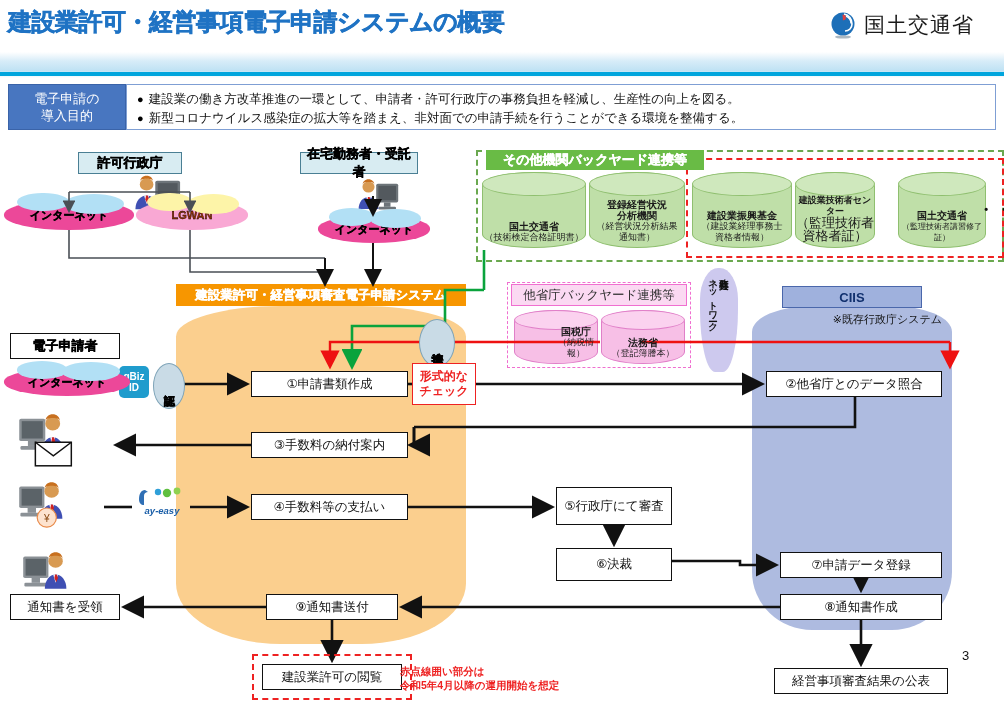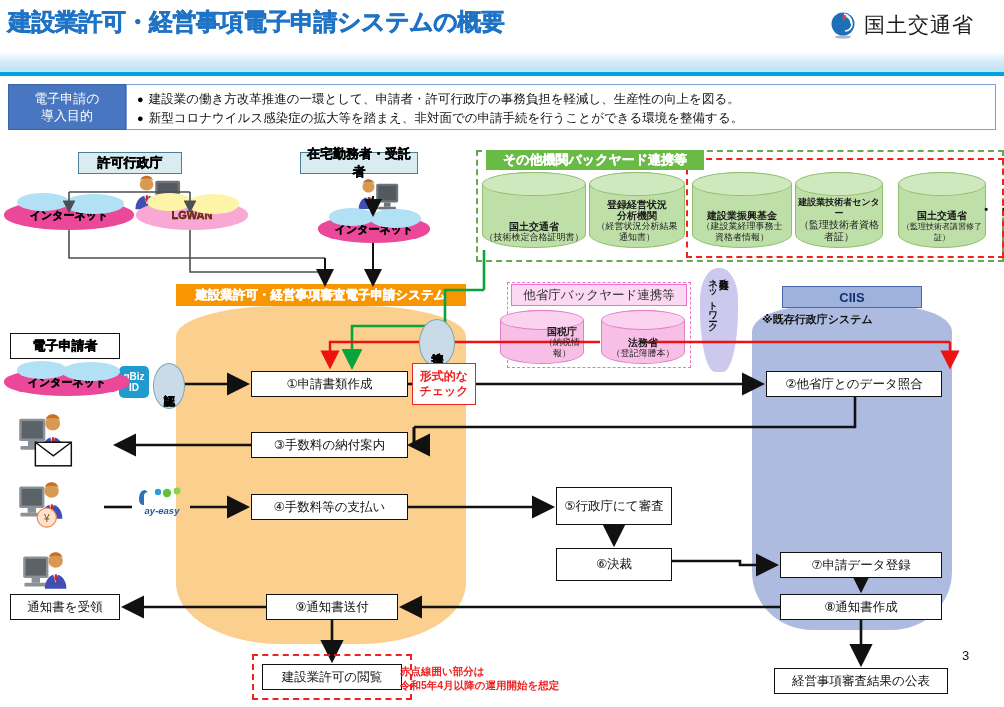--- a/index.html
+++ b/index.html
@@ -85,21 +85,21 @@
     position:absolute;background:#bfdfa8;border:1px solid #8fbf6f;border-radius:50%/14px;
     display:flex;align-items:flex-end;justify-content:center;text-align:center;
   }
   .cyl .cyl-top{position:absolute;left:-1px;top:-1px;right:-1px;height:22px;
     background:#cfe8bd;border:1px solid #8fbf6f;border-radius:50%;}
   .cyl .cyl-txt{position:relative;z-index:2;width:100%;padding-bottom:4px;font-size:9px;line-height:11px;color:#1a1a1a;}
   .cyl .cyl-txt b{font-size:10px;font-weight:bold;display:block;}
   #cyl-g1{left:482px;top:172px;width:104px;height:76px;}
   #cyl-g2{left:589px;top:172px;width:96px;height:76px;}
   #cyl-g3{left:692px;top:172px;width:100px;height:76px;}
-  #cyl-g4{left:795px;top:172px;width:88px;height:76px;}
+  #cyl-g4{left:795px;top:172px;width:80px;height:76px;}
   #cyl-g5{left:898px;top:172px;width:88px;height:76px;}
   #backyard-ellipsis{left:978px;top:200px;font-size:16px;font-weight:bold;color:#111;letter-spacing:2px;}
 
   
   #sys-orange-body{
     left:176px;top:306px;width:290px;height:338px;
     background:#fbcf8e;border-radius:36% 36% 36% 36% / 9% 9% 18% 18%;
   }
   #sys-orange-header{
     left:176px;top:284px;width:290px;height:22px;
@@ -110,38 +110,38 @@
 
   
   #pink-box{left:507px;top:282px;width:184px;height:86px;border:1px dashed #f06fd0;}
   #pink-title{left:511px;top:284px;width:176px;height:22px;background:#fbd9f2;border:1px solid #f06fd0;
     color:#333;font-size:12.5px;display:flex;align-items:center;justify-content:center;}
   .cylp{position:absolute;background:#f7bfe6;border:1px solid #e07fc8;border-radius:50%/12px;
     display:flex;align-items:flex-end;justify-content:center;text-align:center;}
   .cylp .cyl-top{position:absolute;left:-1px;top:-1px;right:-1px;height:18px;background:#fbd2ef;border:1px solid #e07fc8;border-radius:50%;}
   .cylp .cyl-txt{position:relative;z-index:2;width:100%;padding-bottom:4px;font-size:9px;line-height:11px;color:#1a1a1a;}
   .cylp .cyl-txt b{font-size:10px;font-weight:bold;display:block;}
-  #cyl-p1{left:500px;top:310px;width:84px;height:54px;padding-left:40px;}
+  #cyl-p1{left:514px;top:310px;width:84px;height:54px;padding-left:40px;}
   #cyl-p2{left:601px;top:310px;width:84px;height:54px;}
 
   
   #netblob{left:700px;top:268px;width:38px;height:104px;background:#cdc9ee;
     border-radius:48% 48% 40% 40%/30% 30% 60% 60%;}
   #netblob-txt{left:700px;top:272px;width:38px;height:100px;display:flex;
     justify-content:center;align-items:flex-start;gap:0px;}
   .vtext{writing-mode:vertical-rl;text-orientation:upright;font-size:9.5px;font-weight:bold;
     color:#111;line-height:11px;letter-spacing:0px;}
 
   
   #ciis-body{left:752px;top:306px;width:200px;height:324px;background:#aebbe0;
     border-radius:30% 30% 30% 30% / 8% 8% 18% 18%;}
   #ciis-header{left:782px;top:286px;width:140px;height:22px;background:#9fb1dd;
     border:1px solid #4a67ab;color:#11306e;font-size:13px;font-weight:bold;
     display:flex;align-items:center;justify-content:center;}
-  #ciis-sub{left:762px;top:312px;width:180px;height:16px;text-align:left;font-size:11px;color:#111;font-weight:bold;}
+  #ciis-sub{left:762px;top:312px;width:180px;height:16px;text-align:right;font-size:11px;color:#111;}
 
   
   .pbox{
     background:#ffffff;border:1.4px solid #111;color:#111;
     display:flex;align-items:center;justify-content:center;text-align:center;
     font-size:12.5px;line-height:15px;
   }
   #p1{left:251px;top:371px;width:157px;height:26px;}
   #p3{left:251px;top:432px;width:157px;height:26px;}
   #p4{left:251px;top:494px;width:157px;height:26px;}
@@ -280,21 +280,21 @@
   <div class="cyl-txt">
     <b>建設業振興基金</b>
     <span style="white-space:pre-line">（建設業経理事務士
 資格者情報）</span>
   </div>
 </div>
 <div class="abs cyl" id="cyl-g4">
   <div class="cyl-top"></div>
   <div class="cyl-txt">
     <b style="font-size:9px">建設業技術者センター</b>
-    <span style="font-size:10px">（監理技術者資格者証）</span>
+    <span style="font-size:13px">（監理技術者資格者証）</span>
   </div>
 </div>
 <div class="abs cyl" id="cyl-g5">
   <div class="cyl-top"></div>
   <div class="cyl-txt">
     <b>国土交通省</b>
     <span style="font-size:8px">（監理技術者講習修了証）</span>
   </div>
 </div>
 <div class="abs" id="backyard-ellipsis">・・・</div>

